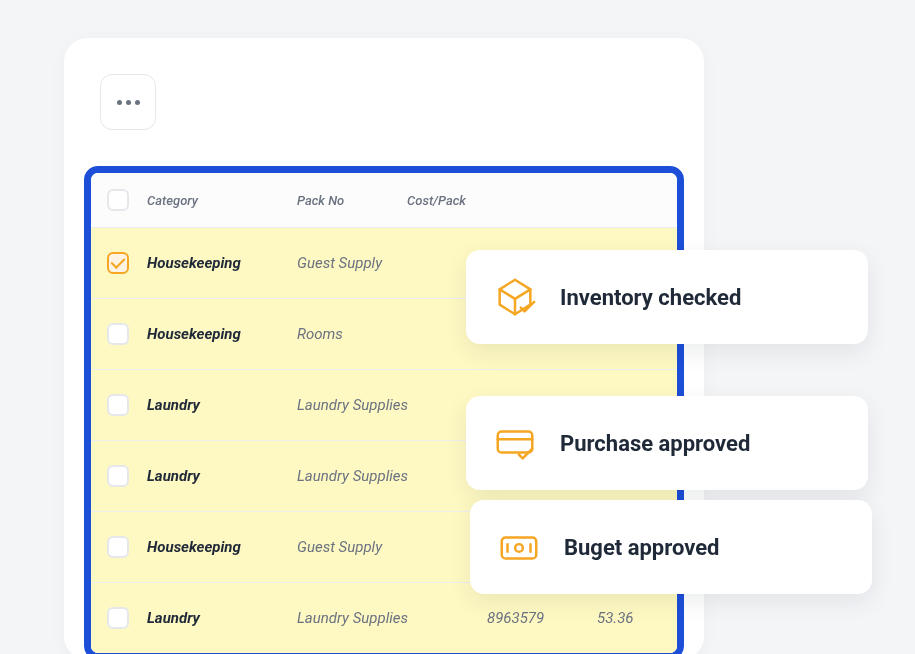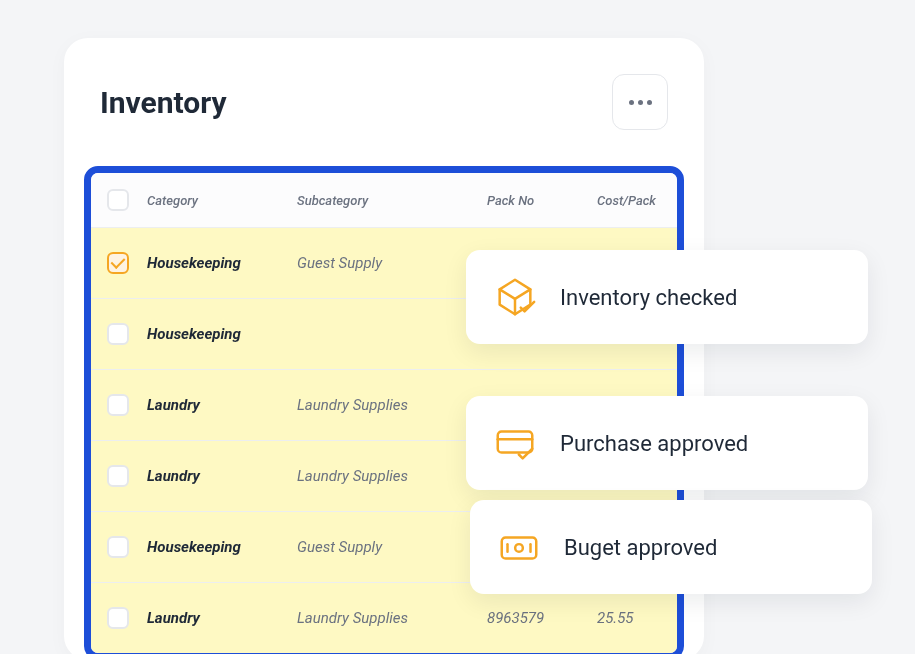--- a/index.html
+++ b/index.html
@@ -134,63 +134,62 @@
     .notif-icon {
       width: 46px;
       height: 46px;
       display: flex;
       align-items: center;
       justify-content: center;
       flex-shrink: 0;
     }
     .notif-label {
       font-size: 22px;
-      font-weight: 400;
+      font-weight: 700;
       color: #1f2937;
     }
   </style>
 </head>
 <body>
 
 <div class="card">
   <div class="card-header">
-    <h1 class="title">Inventory</h1>
     <button class="more-btn">
       <span></span>
       <span></span>
       <span></span>
     </button>
   </div>
 
   <div class="table-wrap">
     <div class="thead">
       <div class="col-cb">
         <div class="cb"></div>
       </div>
       <div class="col-category th">Category</div>
-      <div class="col-sub th">Subcategory</div>
       <div class="col-item th">Pack No</div>
       <div class="col-cost th">Cost/Pack</div>
     </div>
 
     <div class="trow">
       <div class="col-cb">
           <div class="cb checked"></div>
         </div>
       <div class="col-category cat-label">Housekeeping</div>
       <div class="col-sub sub-label">Guest Supply</div>
       <div class="col-item item-label"></div>
       <div class="col-cost cost-label"></div>
     </div>
 
     <div class="trow">
       <div class="col-cb">
           <div class="cb"></div>
         </div>
       <div class="col-category cat-label">Housekeeping</div>
+      <div class="col-sub sub-label">Rooms</div>
       <div class="col-item item-label"></div>
       <div class="col-cost cost-label"></div>
     </div>
 
     <div class="trow">
       <div class="col-cb">
           <div class="cb"></div>
         </div>
       <div class="col-category cat-label">Laundry</div>
       <div class="col-sub sub-label">Laundry Supplies</div>
@@ -218,21 +217,21 @@
       <div class="col-cost cost-label"></div>
     </div>
 
     <div class="trow">
       <div class="col-cb">
           <div class="cb"></div>
         </div>
       <div class="col-category cat-label">Laundry</div>
       <div class="col-sub sub-label">Laundry Supplies</div>
       <div class="col-item item-label">8963579</div>
-      <div class="col-cost cost-label">25.55</div>
+      <div class="col-cost cost-label">53.36</div>
     </div>
   </div>
 </div>
 
 <div class="notif notif-1">
   <div class="notif-icon">
     <svg width="46" height="46" viewBox="0 0 48 48" fill="none" stroke="#f5a623" stroke-width="2.6" stroke-linecap="round" stroke-linejoin="round">
       <path d="M40 16 L24 6 L8 16 L8 32 L24 42 L40 32 Z"></path>
       <path d="M8 16 L24 26 L40 16"></path>
       <path d="M24 26 L24 42"></path>

